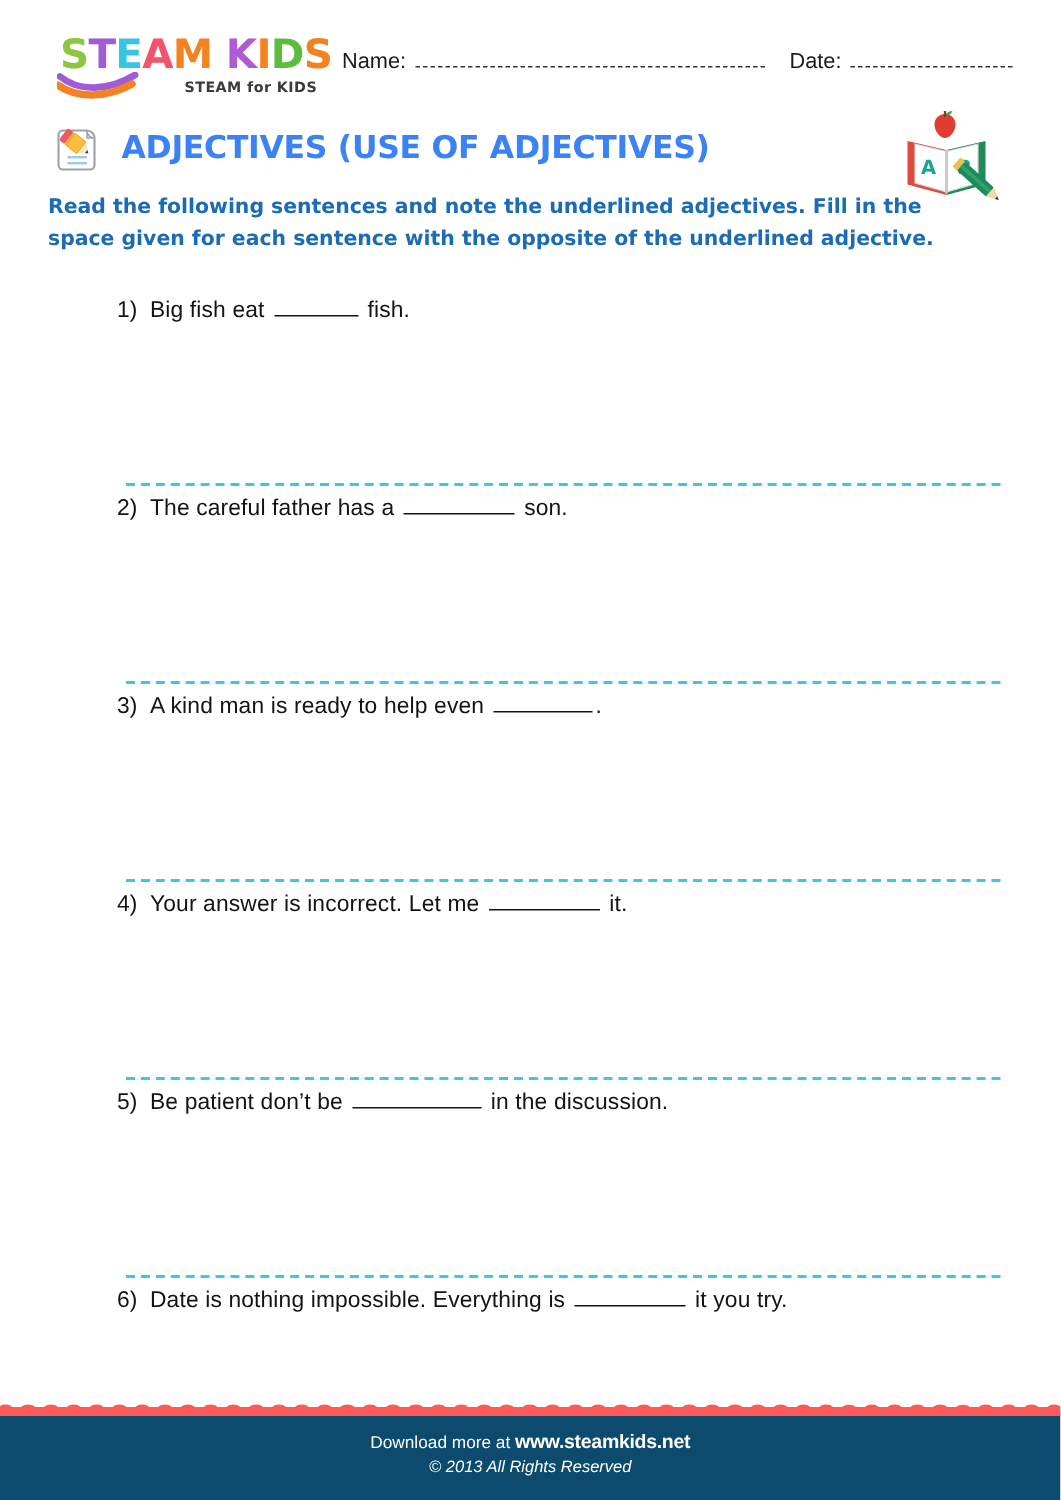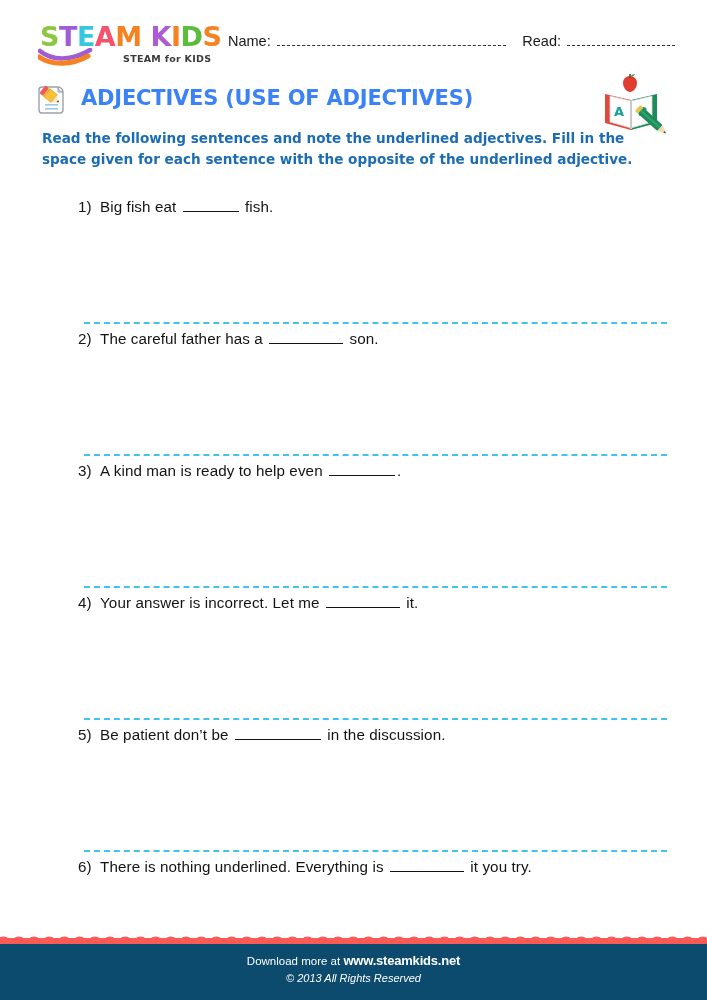--- a/index.html
+++ b/index.html
@@ -100,21 +100,21 @@
   .book-icon {
     position: absolute;
     right: 34px; top: -2px;
     width: 74px; height: 62px;
   }
 
   
   .instructions {
     position: absolute;
     top: 128px;
-    left: 42px;
+    left: 32px;
     width: 630px;
     color: #1b6cb5;
     font-family: "DejaVu Sans", sans-serif;
     font-weight: 700;
     font-size: 13.6px;
     line-height: 21px;
   }
 
   
   .questions {
@@ -199,21 +199,21 @@
           <path d="M1 9 C14 18, 34 17, 50 8" stroke="#f58220" stroke-width="5" fill="none" stroke-linecap="round"></path>
         </svg>
       </div>
       <div class="logo-tag">STEAM for KIDS</div>
     </div>
 
     <div class="namedate">
       <span class="nd-label">Name:</span>
       <span class="nd-rule name-rule"></span>
       <span class="nd-gap"></span>
-      <span class="nd-label">Read:</span>
+      <span class="nd-label">Date:</span>
       <span class="nd-rule date-rule"></span>
     </div>
   </div>
 
   <div class="title-row">
 
     <span class="pencil-icon">
       <svg width="40" height="40" viewBox="0 0 40 40">
         <path d="M11 9 h16 a5 5 0 0 1 5 5 v18 a3 3 0 0 1 -3 3 h-18 a3 3 0 0 1 -3 -3 v-20 a3 3 0 0 1 3 -3 z" fill="#ffffff" stroke="#9aa3ab" stroke-width="1.4"></path>
         <path d="M27 9 a5 5 0 0 0 5 5 h-5 z" fill="#dfe4e8" stroke="#9aa3ab" stroke-width="1"></path>
@@ -280,21 +280,21 @@
       </div>
       <div class="qblock">
         <div class="qtext"><span class="qnum">4)</span><span>Your answer is incorrect. Let me </span><span class="blank b8"></span><span> it.</span></div>
         <div class="dashrule" style="border-top-color: rgb(63, 195, 239);"></div>
       </div>
       <div class="qblock">
         <div class="qtext"><span class="qnum">5)</span><span>Be patient don’t be </span><span class="blank b9"></span><span> in the discussion.</span></div>
         <div class="dashrule" style="border-top-color: rgb(63, 195, 239);"></div>
       </div>
       <div class="qblock">
-        <div class="qtext"><span class="qnum">6)</span><span>There is nothing underlined. Everything is </span><span class="blank b8"></span><span> it you try.</span></div>
+        <div class="qtext"><span class="qnum">6)</span><span>Date is nothing impossible. Everything is </span><span class="blank b8"></span><span> it you try.</span></div>
       </div>
     </div>
 
   <div class="footer">
     <svg class="scallop" viewBox="0 0 707 12" preserveAspectRatio="none" width="707" height="12">
       <g fill="#fb5a56" id="scallop-g">
           <path d="M-4 12 A7.6 7.6 0 0 1 11.2 12 Z M11.2 12 A7.6 7.6 0 0 1 26.4 12 Z M26.4 12 A7.6 7.6 0 0 1 41.599999999999994 12 Z M41.599999999999994 12 A7.6 7.6 0 0 1 56.8 12 Z M56.8 12 A7.6 7.6 0 0 1 72 12 Z M72 12 A7.6 7.6 0 0 1 87.2 12 Z M87.2 12 A7.6 7.6 0 0 1 102.4 12 Z M102.4 12 A7.6 7.6 0 0 1 117.60000000000001 12 Z M117.60000000000001 12 A7.6 7.6 0 0 1 132.8 12 Z M132.8 12 A7.6 7.6 0 0 1 148 12 Z M148 12 A7.6 7.6 0 0 1 163.2 12 Z M163.2 12 A7.6 7.6 0 0 1 178.39999999999998 12 Z M178.39999999999998 12 A7.6 7.6 0 0 1 193.59999999999997 12 Z M193.59999999999997 12 A7.6 7.6 0 0 1 208.79999999999995 12 Z M208.79999999999995 12 A7.6 7.6 0 0 1 223.99999999999994 12 Z M223.99999999999994 12 A7.6 7.6 0 0 1 239.19999999999993 12 Z M239.19999999999993 12 A7.6 7.6 0 0 1 254.39999999999992 12 Z M254.39999999999992 12 A7.6 7.6 0 0 1 269.5999999999999 12 Z M269.5999999999999 12 A7.6 7.6 0 0 1 284.7999999999999 12 Z M284.7999999999999 12 A7.6 7.6 0 0 1 299.9999999999999 12 Z M299.9999999999999 12 A7.6 7.6 0 0 1 315.1999999999999 12 Z M315.1999999999999 12 A7.6 7.6 0 0 1 330.39999999999986 12 Z M330.39999999999986 12 A7.6 7.6 0 0 1 345.59999999999985 12 Z M345.59999999999985 12 A7.6 7.6 0 0 1 360.79999999999984 12 Z M360.79999999999984 12 A7.6 7.6 0 0 1 375.99999999999983 12 Z M375.99999999999983 12 A7.6 7.6 0 0 1 391.1999999999998 12 Z M391.1999999999998 12 A7.6 7.6 0 0 1 406.3999999999998 12 Z M406.3999999999998 12 A7.6 7.6 0 0 1 421.5999999999998 12 Z M421.5999999999998 12 A7.6 7.6 0 0 1 436.7999999999998 12 Z M436.7999999999998 12 A7.6 7.6 0 0 1 451.9999999999998 12 Z M451.9999999999998 12 A7.6 7.6 0 0 1 467.19999999999976 12 Z M467.19999999999976 12 A7.6 7.6 0 0 1 482.39999999999975 12 Z M482.39999999999975 12 A7.6 7.6 0 0 1 497.59999999999974 12 Z M497.59999999999974 12 A7.6 7.6 0 0 1 512.7999999999997 12 Z M512.7999999999997 12 A7.6 7.6 0 0 1 527.9999999999998 12 Z M527.9999999999998 12 A7.6 7.6 0 0 1 543.1999999999998 12 Z M543.1999999999998 12 A7.6 7.6 0 0 1 558.3999999999999 12 Z M558.3999999999999 12 A7.6 7.6 0 0 1 573.5999999999999 12 Z M573.5999999999999 12 A7.6 7.6 0 0 1 588.8 12 Z M588.8 12 A7.6 7.6 0 0 1 604 12 Z M604 12 A7.6 7.6 0 0 1 619.2 12 Z M619.2 12 A7.6 7.6 0 0 1 634.4000000000001 12 Z M634.4000000000001 12 A7.6 7.6 0 0 1 649.6000000000001 12 Z M649.6000000000001 12 A7.6 7.6 0 0 1 664.8000000000002 12 Z M664.8000000000002 12 A7.6 7.6 0 0 1 680.0000000000002 12 Z M680.0000000000002 12 A7.6 7.6 0 0 1 695.2000000000003 12 Z M695.2000000000003 12 A7.6 7.6 0 0 1 710.4000000000003 12 Z M710.4000000000003 12 A7.6 7.6 0 0 1 725.6000000000004 12 Z " fill="#fb5a56"></path>
         </g>
       <rect x="0" y="6" width="707" height="6" fill="#fb5a56"></rect>
     </svg>

